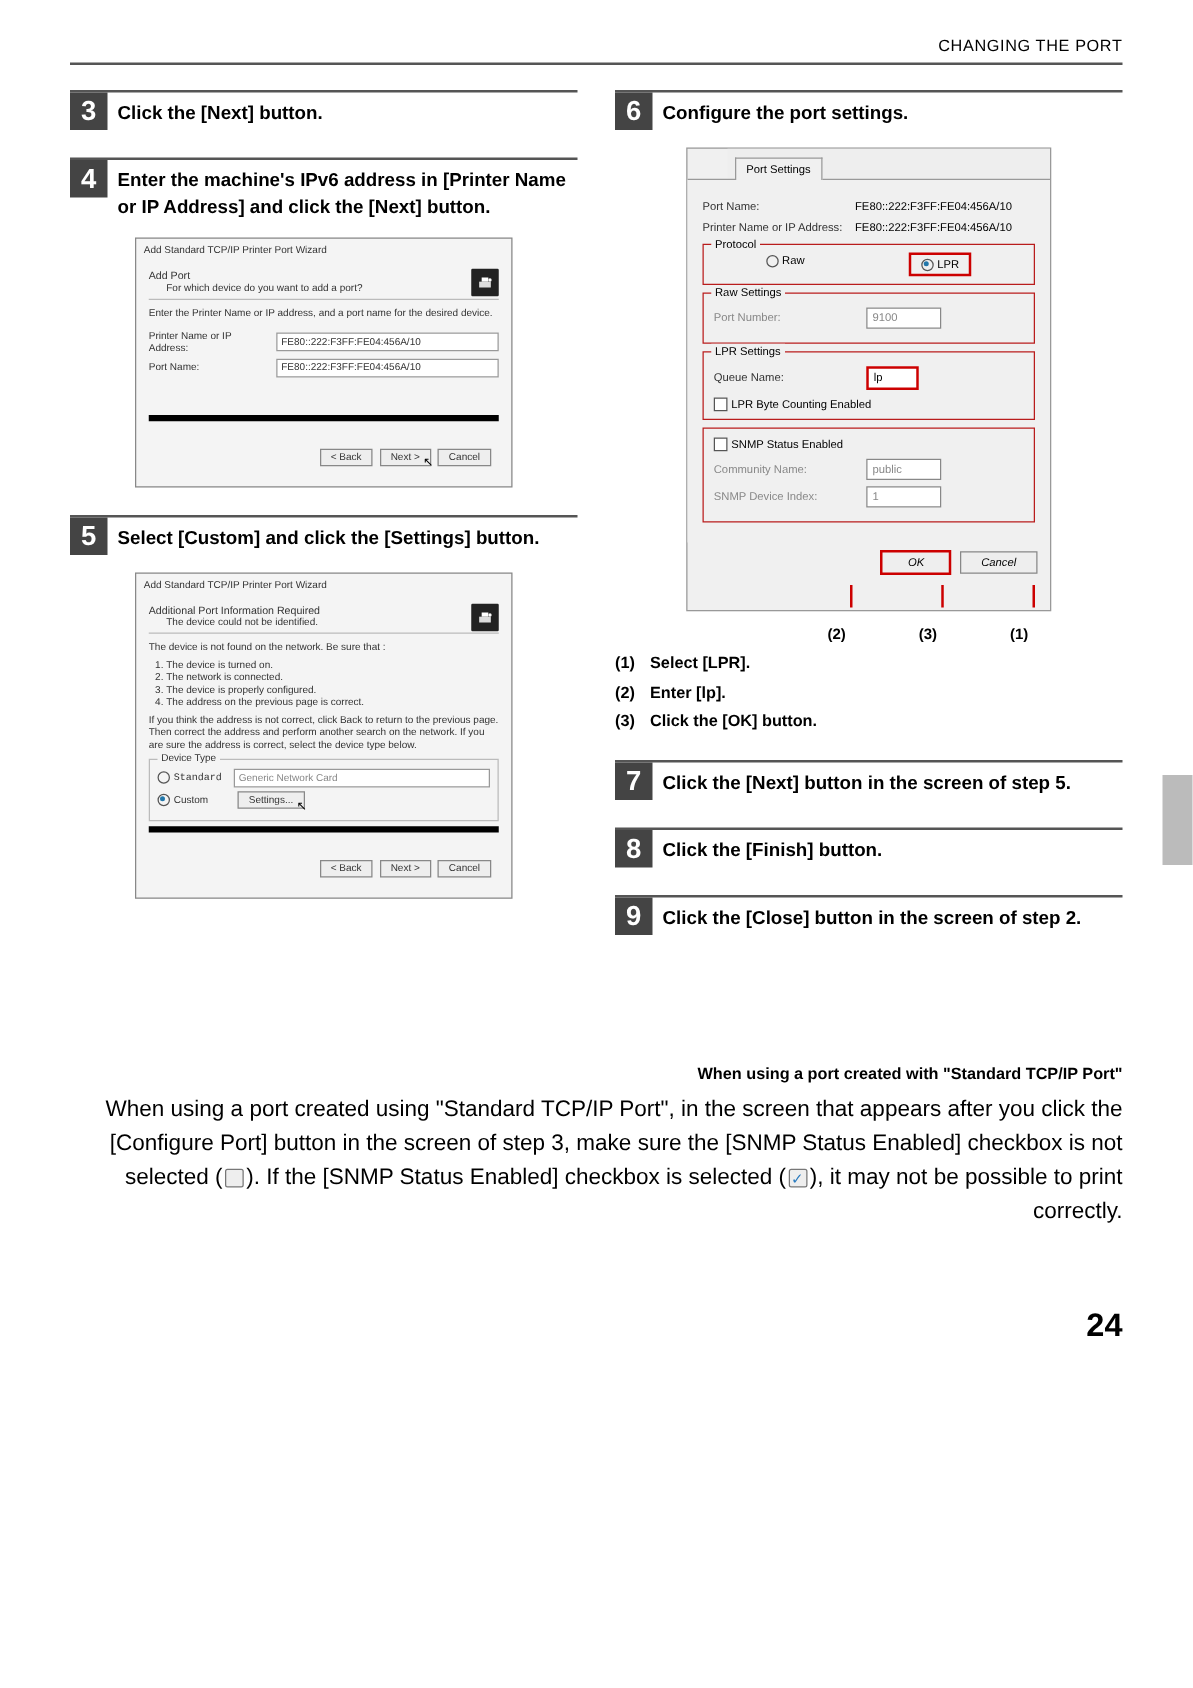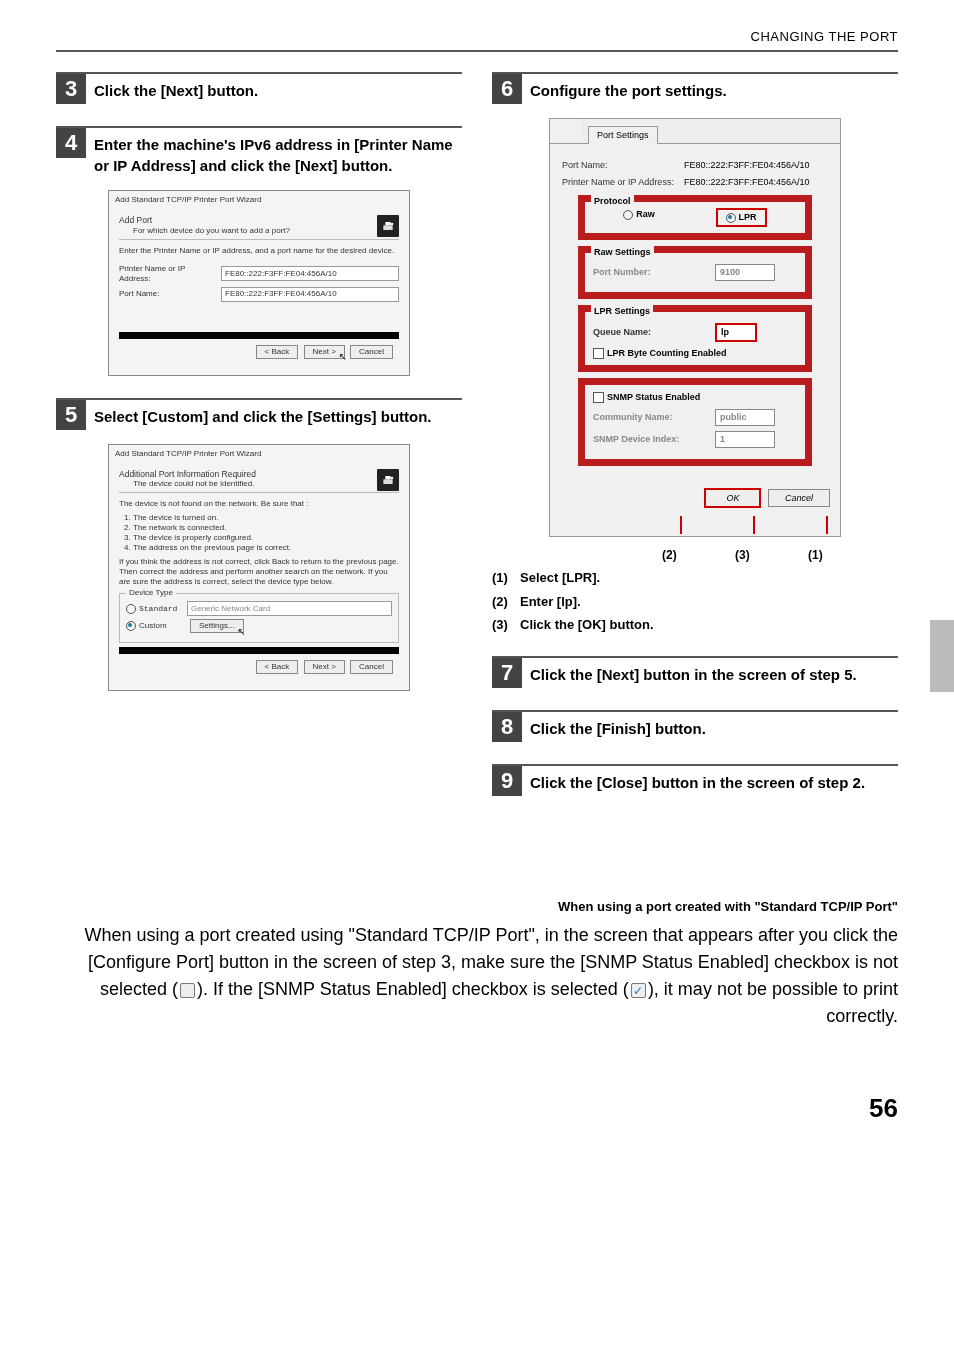--- a/index.html
+++ b/index.html
@@ -103,23 +103,23 @@
   .dlg-input {
     flex:1;
     border:1px solid #999;
     background:#fff;
     height:13px;
     font-size:8px;
     padding:0 3px;
     display:flex;align-items:center;
   }
   .dlg-btnrow {
-    border-top:7px solid #000000;
+    border-top:5px solid #000000;
     text-align:right;
-    padding:6px 6px 6px 0;
+    padding:22px 6px 6px 0;
     margin-top: 30px;
   }
   .dlg-btn {
     display:inline-block;
     border:1px solid #888;
     background:#eee;
     font-size:8px;
     padding:1px 8px;
     margin-left:3px;
     position:relative;
@@ -178,21 +178,21 @@
   }
   .d2body{
     border-top:1px solid #999;
     padding:10px 12px 10px 12px;
     background:#f0f0f0;
   }
   .d2-row{display:flex;align-items:center;margin:5px 0;gap:6px;}
   .d2-label{width:116px;color:#333;}
   .d2-val{flex:1;}
   .d2-box{border:1px solid #888;background:#fff;padding:1px 4px;min-height:13px;display:inline-block;}
-  .d2-group{border:7px solid #b91c1c;padding:6px 8px;margin:6px 16px;position:relative;font-weight:bold;}
+  .d2-group{border:1px solid #b91c1c;padding:6px 8px;margin:6px 0;position:relative;}
   .d2-group-title{position:absolute;top:-7px;left:6px;background:#f0f0f0;padding:0 3px;}
   .d2-dim{color:#888;}
   .d2-btnrow{text-align:right;padding:6px 10px 10px 0;}
   .d2-btn{display:inline-block;border:1px solid #888;background:#eee;font-size:9px;padding:2px 16px;margin-left:4px;font-style:italic;}
   .red-box{border:2px solid #c00;display:inline-block;}
   .red-line-v{width:0;border-left:2px solid #c00;display:inline-block;}
   .anno-row{display:flex;justify-content:flex-start;padding:0 10px;font-weight:bold;font-size:12px;}
 
   .sublist {margin: 8px 0 0 0; padding:0; list-style:none;}
   .sublist li{font-weight:bold;font-size:13px;margin:5px 0;}
@@ -415,14 +415,14 @@
     </div>
   </div>
 
   <div class="footnote">
     <h4>When using a port created with "Standard TCP/IP Port"</h4>
     <p>
       <span>When using a port created using "Standard TCP/IP Port", in the screen that appears after you click the [Configure Port] button in the screen of step 3, make sure the [SNMP Status Enabled] checkbox is not selected (</span><span class="cb"></span><span>). If the [SNMP Status Enabled] checkbox is selected (</span><span class="cb-c"></span><span>), it may not be possible to print correctly.</span>
     </p>
   </div>
 
-  <div class="pagenum">56</div>
+  <div class="pagenum">24</div>
 </div>
 
 </body></html>

